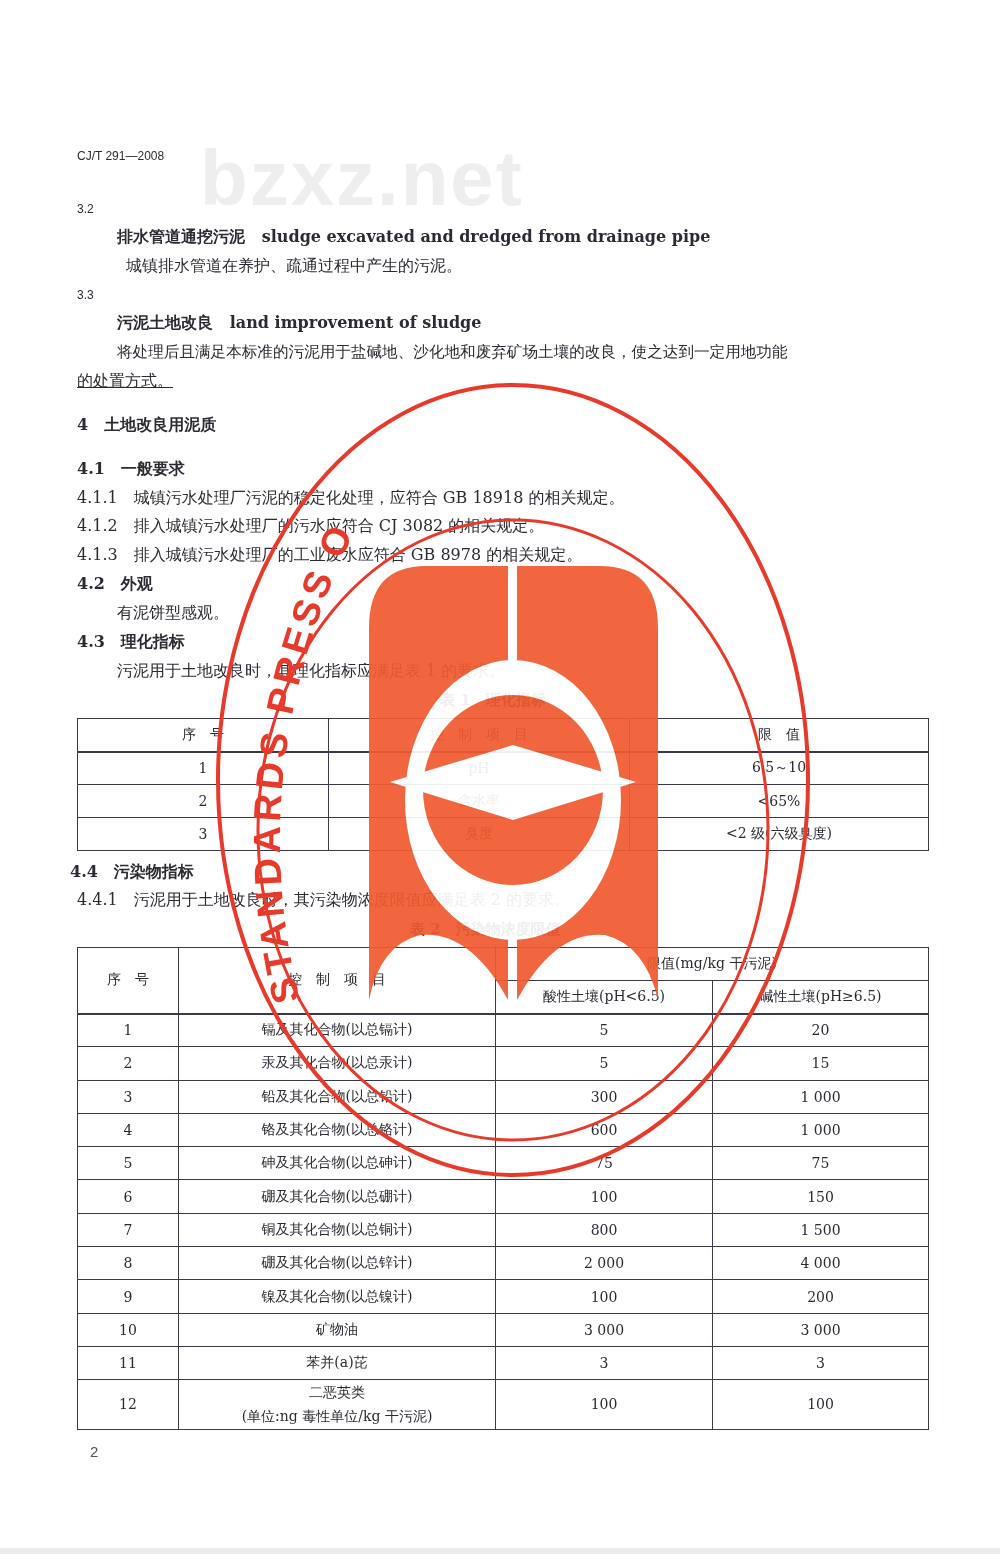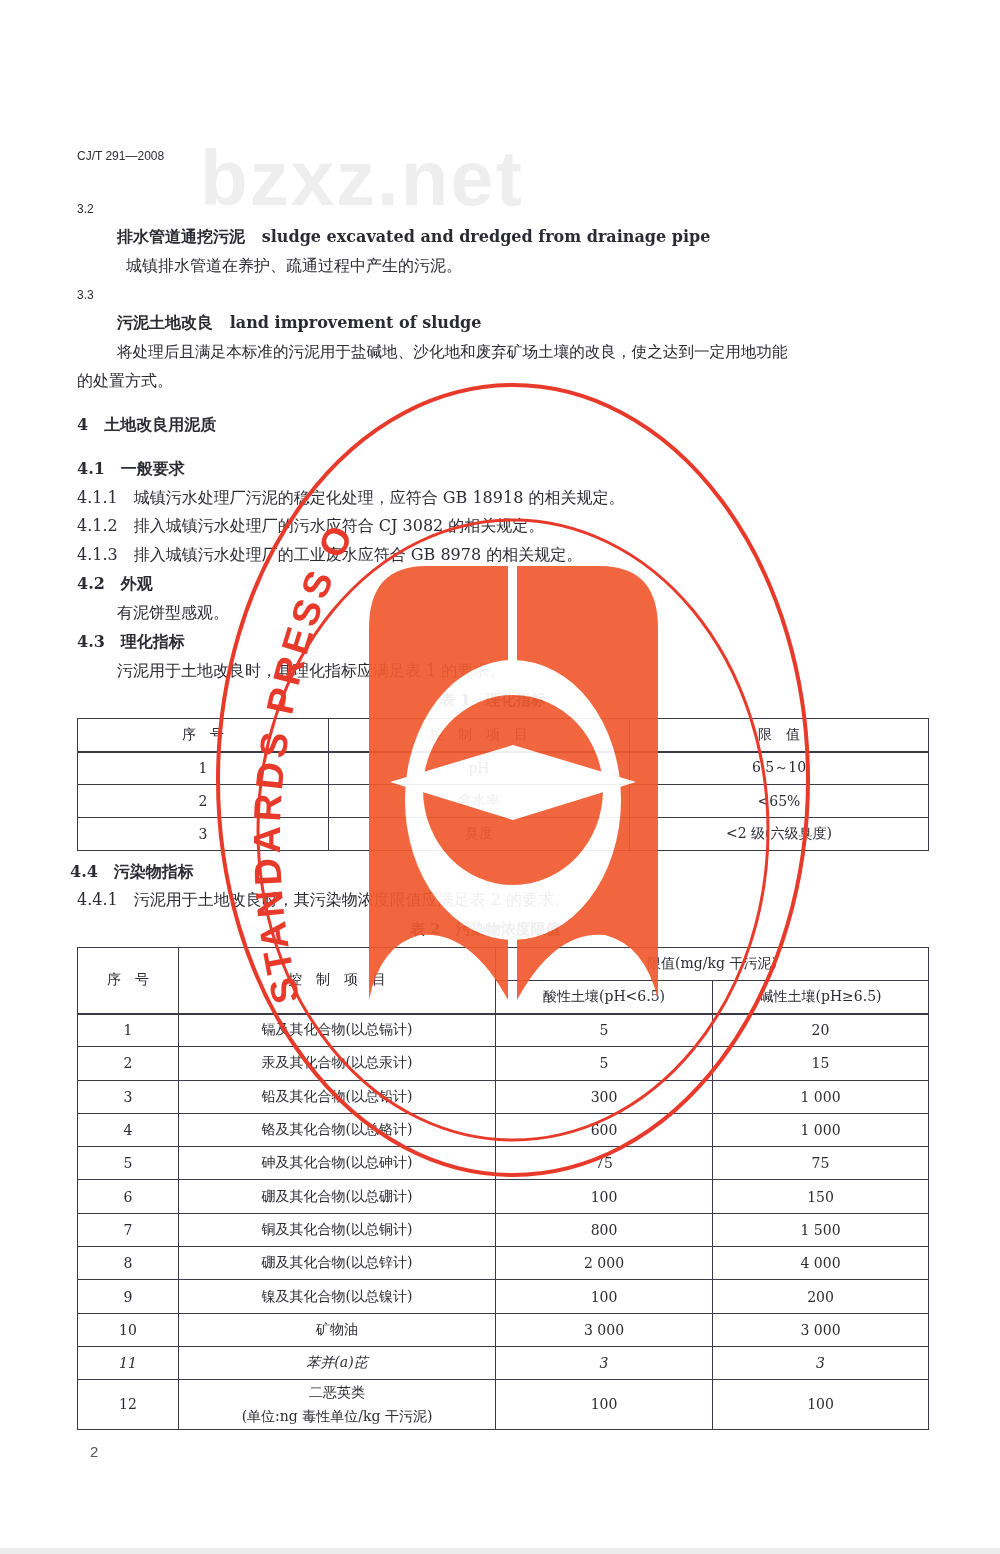--- a/index.html
+++ b/index.html
@@ -36,21 +36,21 @@
     <span>sludge excavated and dredged from drainage pipe</span>
   </div>
   <div class="t" style="left:126px;top:256px;">城镇排水管道在养护、疏通过程中产生的污泥。</div>
 
   <div class="t hdr" style="left:77px;top:285px;">3.3</div>
   <div class="t bold" style="left:117px;top:313px;text-align:right;">
     <span>污泥土地改良</span>&nbsp;&nbsp;
     <span>land improvement of sludge</span>
   </div>
   <div class="t" style="left:117px;top:342px;font-size:15.6px;">将处理后且满足本标准的污泥用于盐碱地、沙化地和废弃矿场土壤的改良，使之达到一定用地功能</div>
-  <div class="t" style="left:77px;top:371px;">的处置方式。</div>
+  <div class="t" style="left:77px;top:371px;text-decoration:underline;">的处置方式。</div>
 
   <div class="t bold" style="left:77px;top:415px;">4　土地改良用泥质</div>
   <div class="t bold" style="left:77px;top:459px;">4.1　一般要求</div>
   <div class="t" style="left:77px;top:488px;">4.1.1　城镇污水处理厂污泥的稳定化处理，应符合 GB 18918 的相关规定。</div>
   <div class="t" style="left:77px;top:516px;">4.1.2　排入城镇污水处理厂的污水应符合 CJ 3082 的相关规定。</div>
   <div class="t" style="left:77px;top:545px;">4.1.3　排入城镇污水处理厂的工业废水应符合 GB 8978 的相关规定。</div>
   <div class="t bold" style="left:77px;top:574px;">4.2　外观</div>
   <div class="t" style="left:117px;top:603px;">有泥饼型感观。</div>
   <div class="t bold" style="left:77px;top:632px;">4.3　理化指标</div>
   <div class="t" style="left:117px;top:661px;">污泥用于土地改良时，其理化指标应满足表 1 的要求。</div>
@@ -153,21 +153,21 @@
           <td>镍及其化合物(以总镍计)</td>
           <td>100</td>
           <td>200</td>
         </tr>
         <tr style="height: 33.3px;">
           <td>10</td>
           <td>矿物油</td>
           <td>3 000</td>
           <td>3 000</td>
         </tr>
-        <tr style="height: 33px; font-style: italic;">
+        <tr style="height: 33px;">
           <td>11</td>
           <td>苯并(a)芘</td>
           <td>3</td>
           <td>3</td>
         </tr>
       </tbody>
     <tbody>
         <tr style="height:50px;">
       <td>12</td>
       <td style="line-height:24px;">

